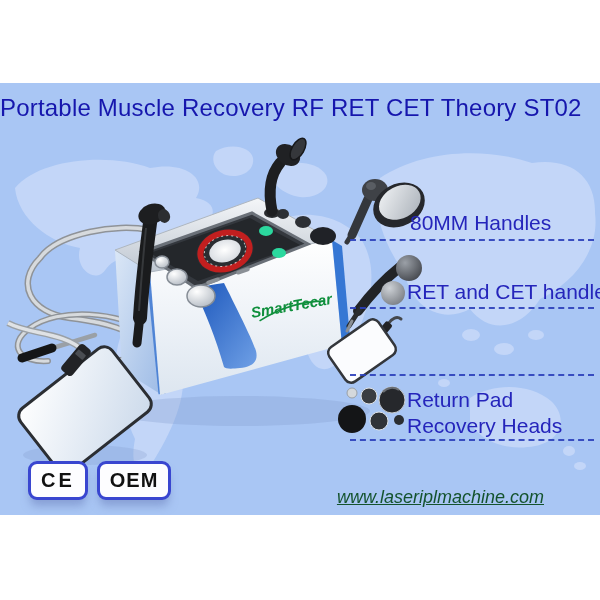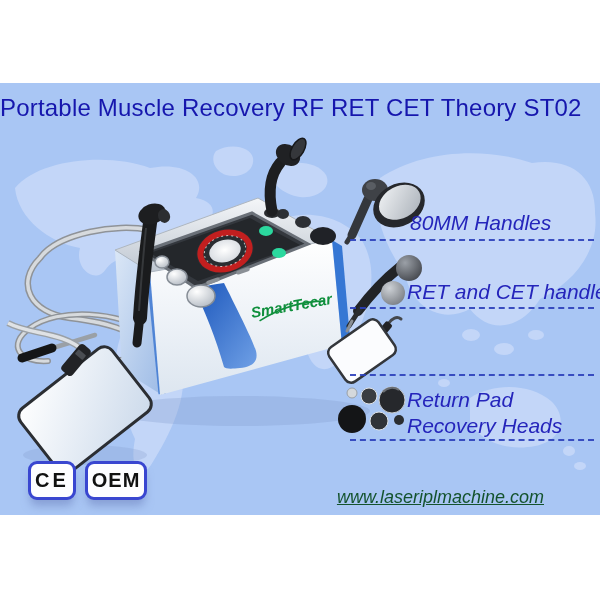--- a/index.html
+++ b/index.html
@@ -10,41 +10,41 @@
   .panel{
     position:absolute;left:0;top:83px;width:600px;height:432px;
     background:#a9c6f4;overflow:hidden;
   }
   .bgsvg{position:absolute;left:0;top:0;width:600px;height:432px;display:block;}
   .title{
     position:absolute;left:0;top:11px;width:524px;text-align:center;
     font-size:24px;letter-spacing:.2px;color:#1616ad;white-space:nowrap;
   }
   .feature-label{
-    position:absolute;font-size:21px;color:#2525bb;white-space:nowrap;font-style:italic;
+    position:absolute;font-size:21px;color:#2525bb;white-space:nowrap;
   }
   .lbl-1{left:410px;top:128px;}
   .lbl-2{left:407px;top:197px;}
   .lbl-3{left:407px;top:264px;margin-top:41px;}
   .lbl-4{left:407px;top:331px;}
   .divider{
     position:absolute;left:350px;width:244px;height:0;
     border-top:2px dashed #2b3fbb;opacity:.9;
   }
   .div-1{top:156px;}
   .div-2{top:224px;}
   .div-3{top:291px;}
   .div-4{top:356px;}
   .badges{
     position:absolute;left:28px;top:378px;display:flex;gap:9px;
   }
   .badge{
     height:33px;background:#fdfdff;border:3px solid#3946d0;border-radius:9px;
     display:flex;align-items:center;justify-content:center;
-    font-size:20px;font-weight:bold;color:#111;padding:0 4px;
+    font-size:20px;font-weight:bold;color:#111;padding:0 10px;
     box-shadow:0 8px 8px -2px rgba(110,130,190,.55);
   }
   .badge-ce{letter-spacing:3px;min-width:30px;}
   .badge-oem{letter-spacing:1px;min-width:36px;}
   .website{
     position:absolute;right:56px;top:404px;
     font-size:18px;font-style:italic;color:#14532d;white-space:nowrap;text-decoration:underline;
   }
 </style>
 </head>

